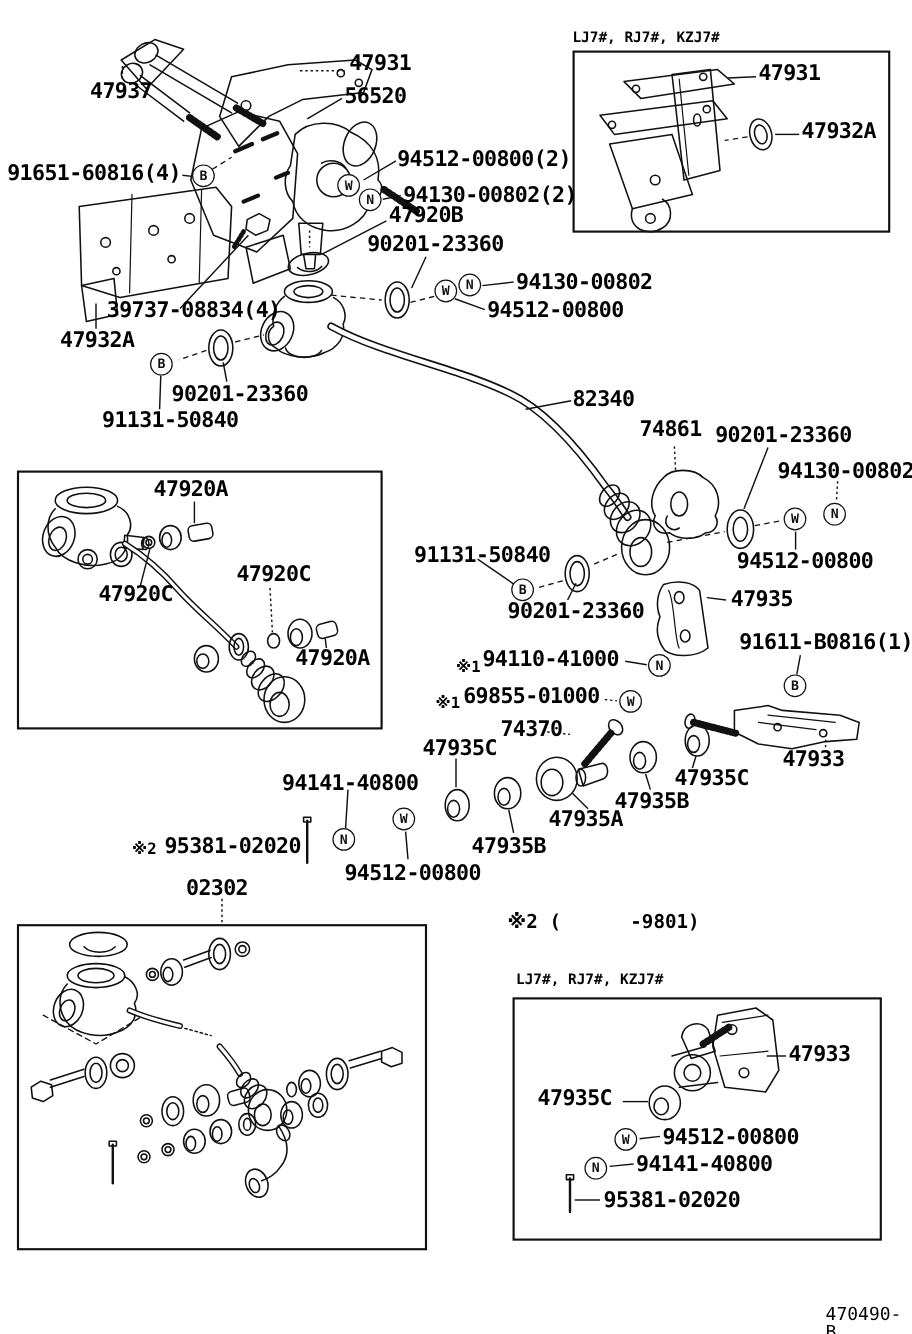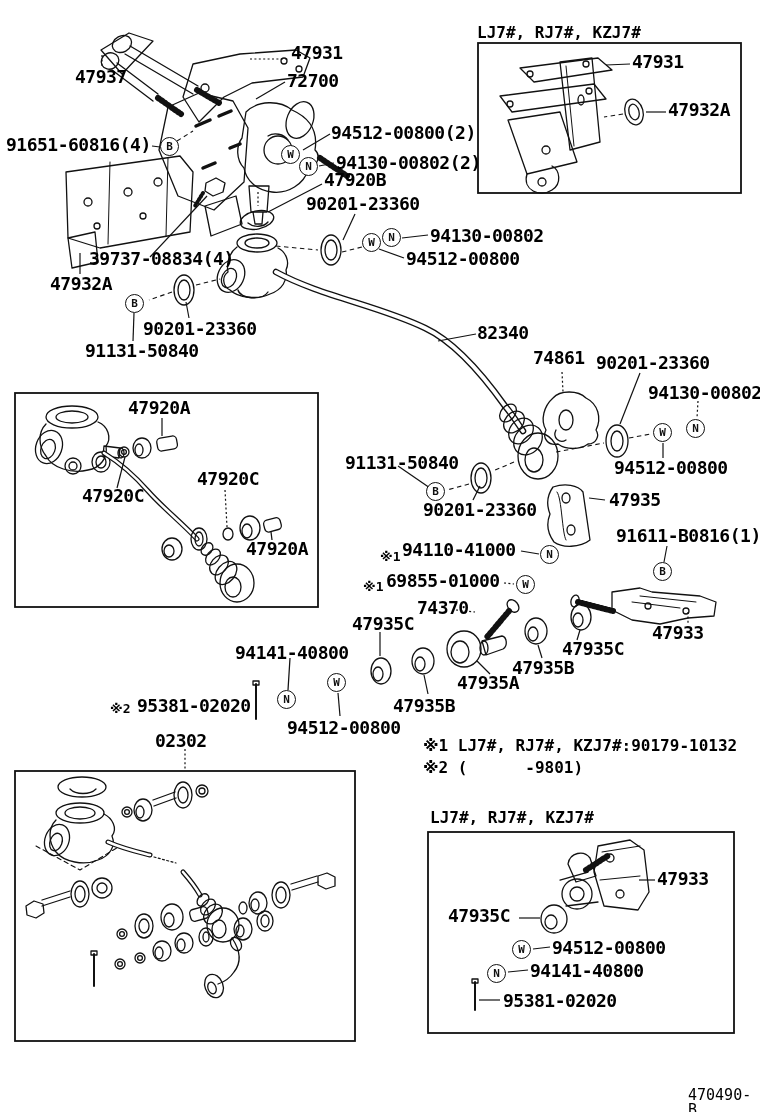--- a/index.html
+++ b/index.html
@@ -12,21 +12,21 @@
   .tube-o{stroke:#111;stroke-width:6.5;fill:none;}
   .tube-i{stroke:#fff;stroke-width:3.8;fill:none;}
   .tube-o2{stroke:#111;stroke-width:5;fill:none;}
   .tube-i2{stroke:#fff;stroke-width:2.6;fill:none;}
   .ld{stroke:#111;stroke-width:1.2;fill:none;}
   .dot{stroke:#111;stroke-width:1.2;stroke-dasharray:2 2.4;fill:none;}
   .dsh{stroke:#111;stroke-width:1.1;stroke-dasharray:4.5 3.5;fill:none;}
   .bx{fill:none;stroke:#111;stroke-width:1.8;}
   .lbl{position:absolute;font-size:18px;font-weight:bold;color:#000;line-height:1;
        letter-spacing:-0.5px;white-space:pre;}
-  .ttl{position:absolute;font-size:16px;font-weight:bold;color:#000;line-height:1;white-space:pre;}
+  .ttl{position:absolute;font-size:12px;font-weight:bold;color:#000;line-height:1;white-space:pre;}
   .note{position:absolute;font-size:16px;font-weight:bold;color:#000;line-height:1;white-space:pre;}
   .ref{position:absolute;font-size:13px;font-weight:bold;color:#000;line-height:1;}
   .code{position:absolute;font-size:15px;font-weight:normal;color:#000;line-height:1;}
   .sym{position:absolute;width:19px;height:19px;border:1.6px solid #111;border-radius:50%;
        display:flex;align-items:center;justify-content:center;font-size:11px;font-weight:bold;
        color:#111;box-sizing:border-box;background:#fff;}
 </style>
 </head>
 <body>
 
@@ -340,21 +340,21 @@
     <path class="ld" d="M500,1000 L479,1000"></path>
     <path class="ld" d="M162,418 L162,436"></path>
     <path class="ld" d="M117,488 L125,457"></path>
     <path class="dot" d="M225,490 L227,527"></path>
     <path class="ld" d="M272,540 L271,532"></path>
   </g>
 </svg>
 
   <div class="lbl" style="left:75px;top:68px">47937</div>
   <div class="lbl" style="left:291px;top:44px">47931</div>
-  <div class="lbl" style="left:287px;top:72px">72700</div>
+  <div class="lbl" style="left:287px;top:72px">56520</div>
   <div class="lbl" style="left:6px;top:136px">91651-60816(4)</div>
   <div class="lbl" style="left:331px;top:124px">94512-00800(2)</div>
   <div class="lbl" style="left:336px;top:154px">94130-00802(2)</div>
   <div class="lbl" style="left:324px;top:171px">47920B</div>
   <div class="lbl" style="left:306px;top:195px">90201-23360</div>
   <div class="lbl" style="left:430px;top:227px">94130-00802</div>
   <div class="lbl" style="left:406px;top:250px">94512-00800</div>
   <div class="lbl" style="left:89px;top:250px">39737-08834(4)</div>
   <div class="lbl" style="left:50px;top:275px">47932A</div>
   <div class="lbl" style="left:143px;top:320px">90201-23360</div>
@@ -378,21 +378,20 @@
   <div class="lbl" style="left:652px;top:624px">47933</div>
   <div class="lbl" style="left:512px;top:659px">47935B</div>
   <div class="lbl" style="left:457px;top:674px">47935A</div>
   <div class="lbl" style="left:393px;top:697px">47935B</div>
   <div class="lbl" style="left:235px;top:644px">94141-40800</div>
   <div class="ref" style="left:110px;top:702px">※2</div>
   <div class="lbl" style="left:137px;top:697px">95381-02020</div>
   <div class="lbl" style="left:287px;top:719px">94512-00800</div>
   <div class="lbl" style="left:155px;top:732px">02302</div>
 
-  <div class="note" style="left:423px;top:738px">※1 LJ7#, RJ7#, KZJ7#:90179-10132</div>
   <div class="note" style="left:423px;top:760px">※2 (      -9801)</div>
 
   <div class="ttl" style="left:477px;top:25px">LJ7#, RJ7#, KZJ7#</div>
   <div class="lbl" style="left:632px;top:53px">47931</div>
   <div class="lbl" style="left:668px;top:101px">47932A</div>
 
   <div class="lbl" style="left:128px;top:399px">47920A</div>
   <div class="lbl" style="left:82px;top:487px">47920C</div>
   <div class="lbl" style="left:197px;top:470px">47920C</div>
   <div class="lbl" style="left:246px;top:540px">47920A</div>

